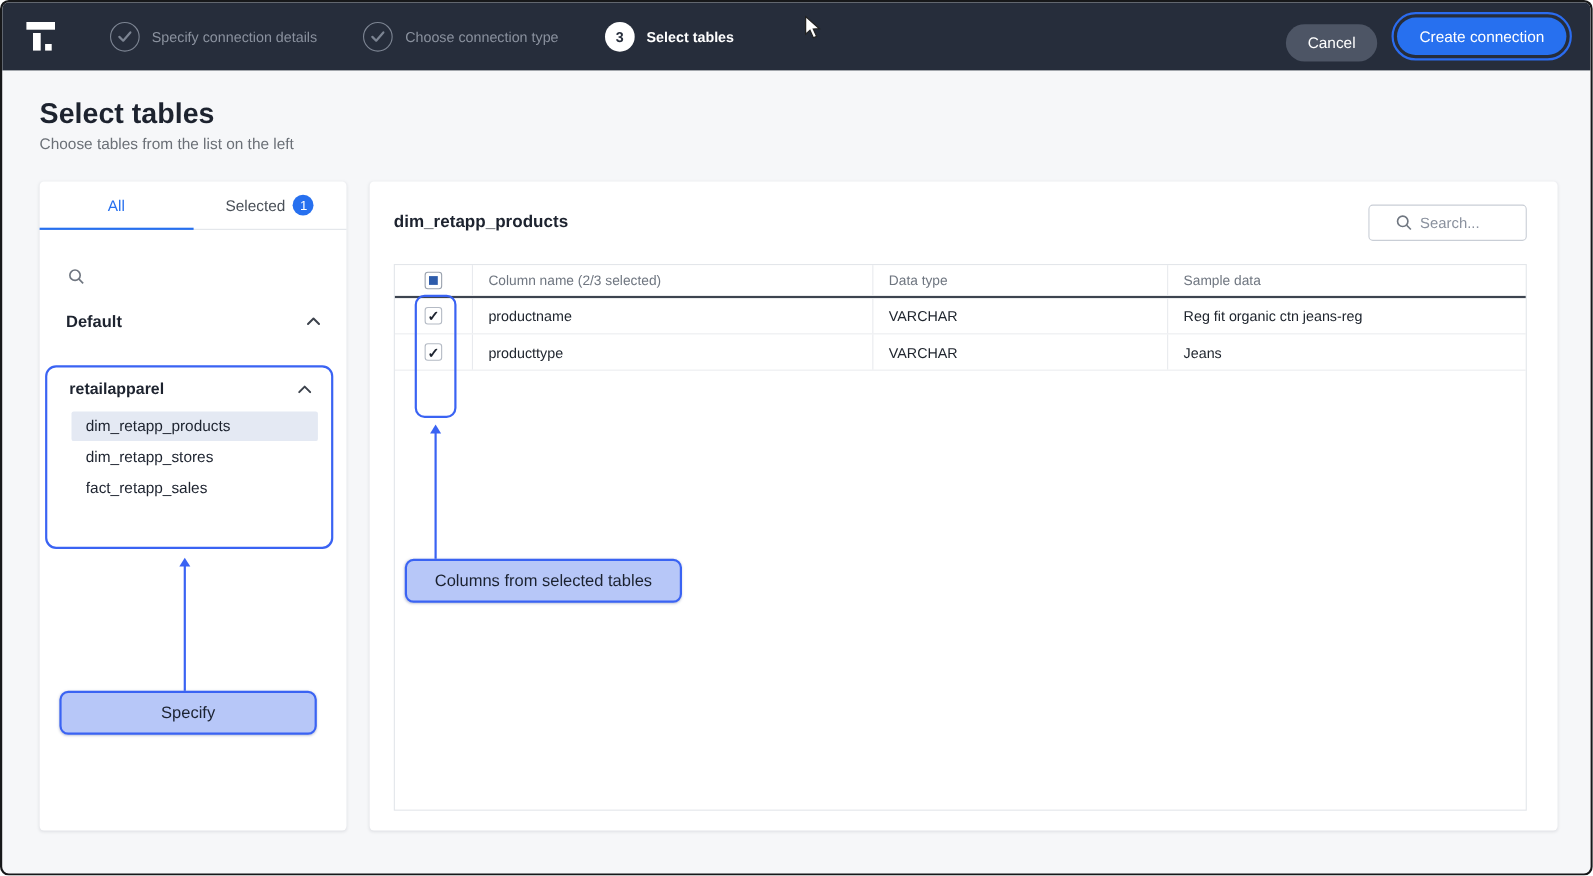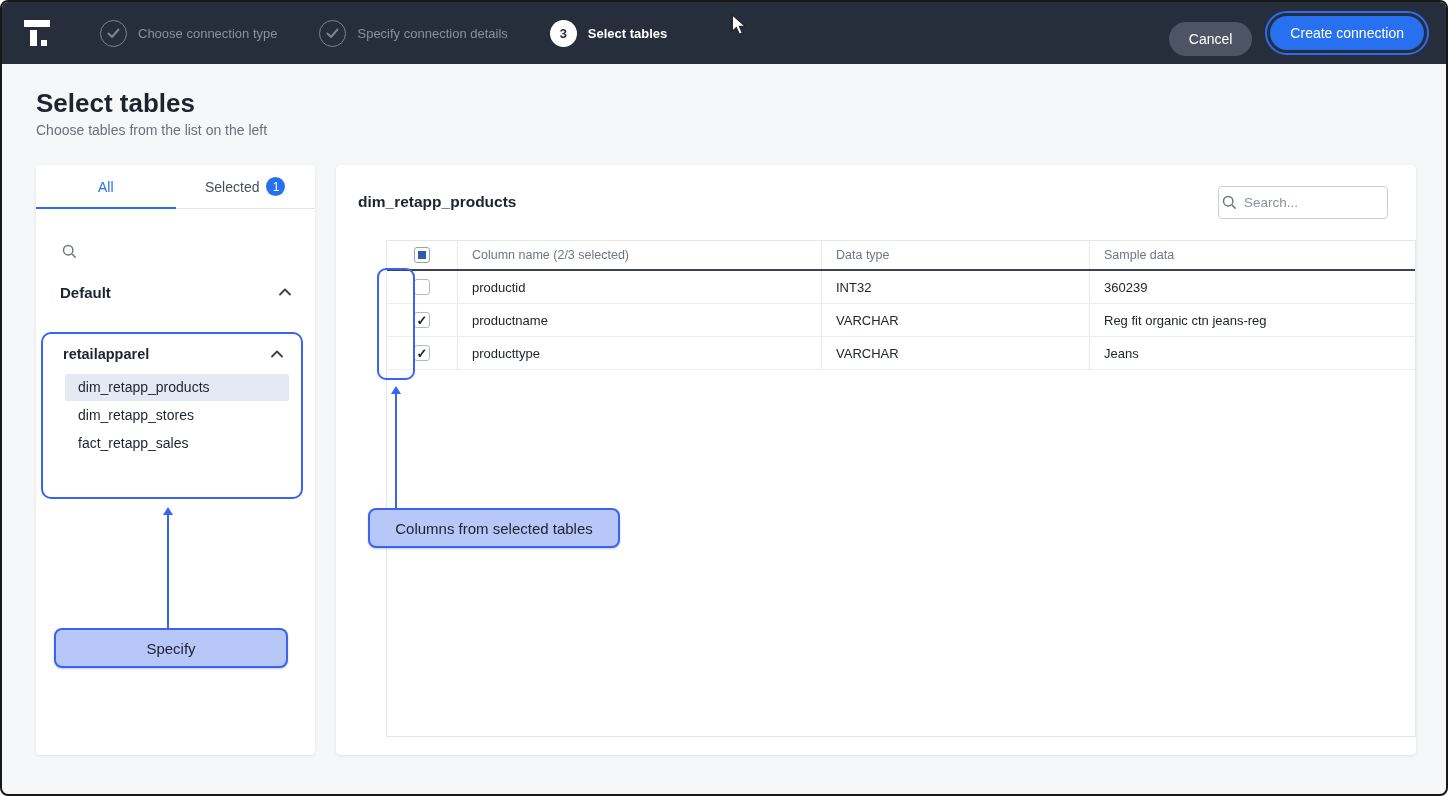--- a/index.html
+++ b/index.html
@@ -92,33 +92,33 @@
   }
   .ann-label {
     position:absolute; background:#b7c7f8; border:2px solid #3a63f3; border-radius:8px;
     display:flex; align-items:center; justify-content:center; font-size:15px; color:#1b2230;
     box-shadow:0 1px 2px rgba(30,50,120,.25);
   }
 
   
   .main-title { position:absolute; left:22px; top:28px; font-size:15.5px; font-weight:bold; color:#1d232f; }
   .main-search {
-    position:absolute; right:28px; top:21px; width:170px; height:33px;
-    border:1px solid #c9ced6; border-radius:4px; display:flex; align-items:center; padding:0 3px;
+    position:absolute; right:28px; top:21px; width:144px; height:33px;
+    border:1px solid #c9ced6; border-radius:4px; display:flex; align-items:center; padding:0 24px;
   }
   .main-search svg { margin-right:7px; flex:0 0 auto; }
   .main-search input {
     border:none; outline:none; width:100%; font-size:13.5px; color:#333;
     font-family:"Liberation Sans", sans-serif; background:transparent;
   }
   .main-search input::placeholder { color:#8a919e; }
 
   .col-table {
     position:absolute; left:22px; top:75px; width:1030px; height:497px;
-    border:1px solid #e3e6ea; background:#ffffff;margin-left:28px;
+    border:1px solid #e3e6ea; background:#ffffff;
   }
   .trow { display:grid; grid-template-columns:70px 364px 268px 326px; }
   .thead { height:30px; border-bottom:2px solid #3d4450; }
   .thead .cell { font-size:12.5px; color:#6f7680; font-weight:normal; }
   .tbody .trow { height:33px; border-bottom:1px solid #ebedf0; }
   .cell { display:flex; align-items:center; padding:0 14px; font-size:13px; color:#20262f; overflow:hidden; white-space:nowrap; }
   .cell.cb { justify-content:center; padding:0; }
   .cell.vline { border-left:1px solid #e8eaee; }
 
   .checkbox {
@@ -142,30 +142,30 @@
         <div class="stem"></div>
         <div class="dot"></div>
     </div>
 
     <div class="step done">
       <div class="step-circle">
         <svg width="13" height="11" viewBox="0 0 13 11">
             <path d="M1.5 5.5 L5 9 L11.5 1.5" stroke="#7c8492" stroke-width="2" fill="none" stroke-linecap="round" stroke-linejoin="round"></path>
           </svg>
       </div>
-      <span class="step-label">Choose connection type</span>
+      <span class="step-label">Specify connection details</span>
     </div>
 
     <div class="step done">
       <div class="step-circle">
         <svg width="13" height="11" viewBox="0 0 13 11">
             <path d="M1.5 5.5 L5 9 L11.5 1.5" stroke="#7c8492" stroke-width="2" fill="none" stroke-linecap="round" stroke-linejoin="round"></path>
           </svg>
       </div>
-      <span class="step-label">Specify connection details</span>
+      <span class="step-label">Choose connection type</span>
     </div>
 
     <div class="step active">
       <div class="step-circle">3</div>
       <span class="step-label">Select tables</span>
     </div>
 
     <div class="topbar-spacer"></div>
 
     <button class="btn btn-cancel">Cancel</button>
@@ -237,28 +237,20 @@
     <div class="col-table">
       <div class="trow thead">
         <div class="cell cb">
           <span class="checkbox indeterminate"></span>
         </div>
         <div class="cell vline">Column name (2/3 selected)</div>
         <div class="cell vline">Data type</div>
         <div class="cell vline">Sample data</div>
       </div>
       <div class="tbody">
-          <div class="trow">
-            <div class="cell cb">
-              <span class="checkbox"></span>
-            </div>
-            <div class="cell vline">productid</div>
-            <div class="cell vline">INT32</div>
-            <div class="cell vline">360239</div>
-          </div>
           <div class="trow">
             <div class="cell cb">
               <span class="checkbox checked">✓</span>
             </div>
             <div class="cell vline">productname</div>
             <div class="cell vline">VARCHAR</div>
             <div class="cell vline">Reg fit organic ctn jeans-reg</div>
           </div>
           <div class="trow">
             <div class="cell cb">

